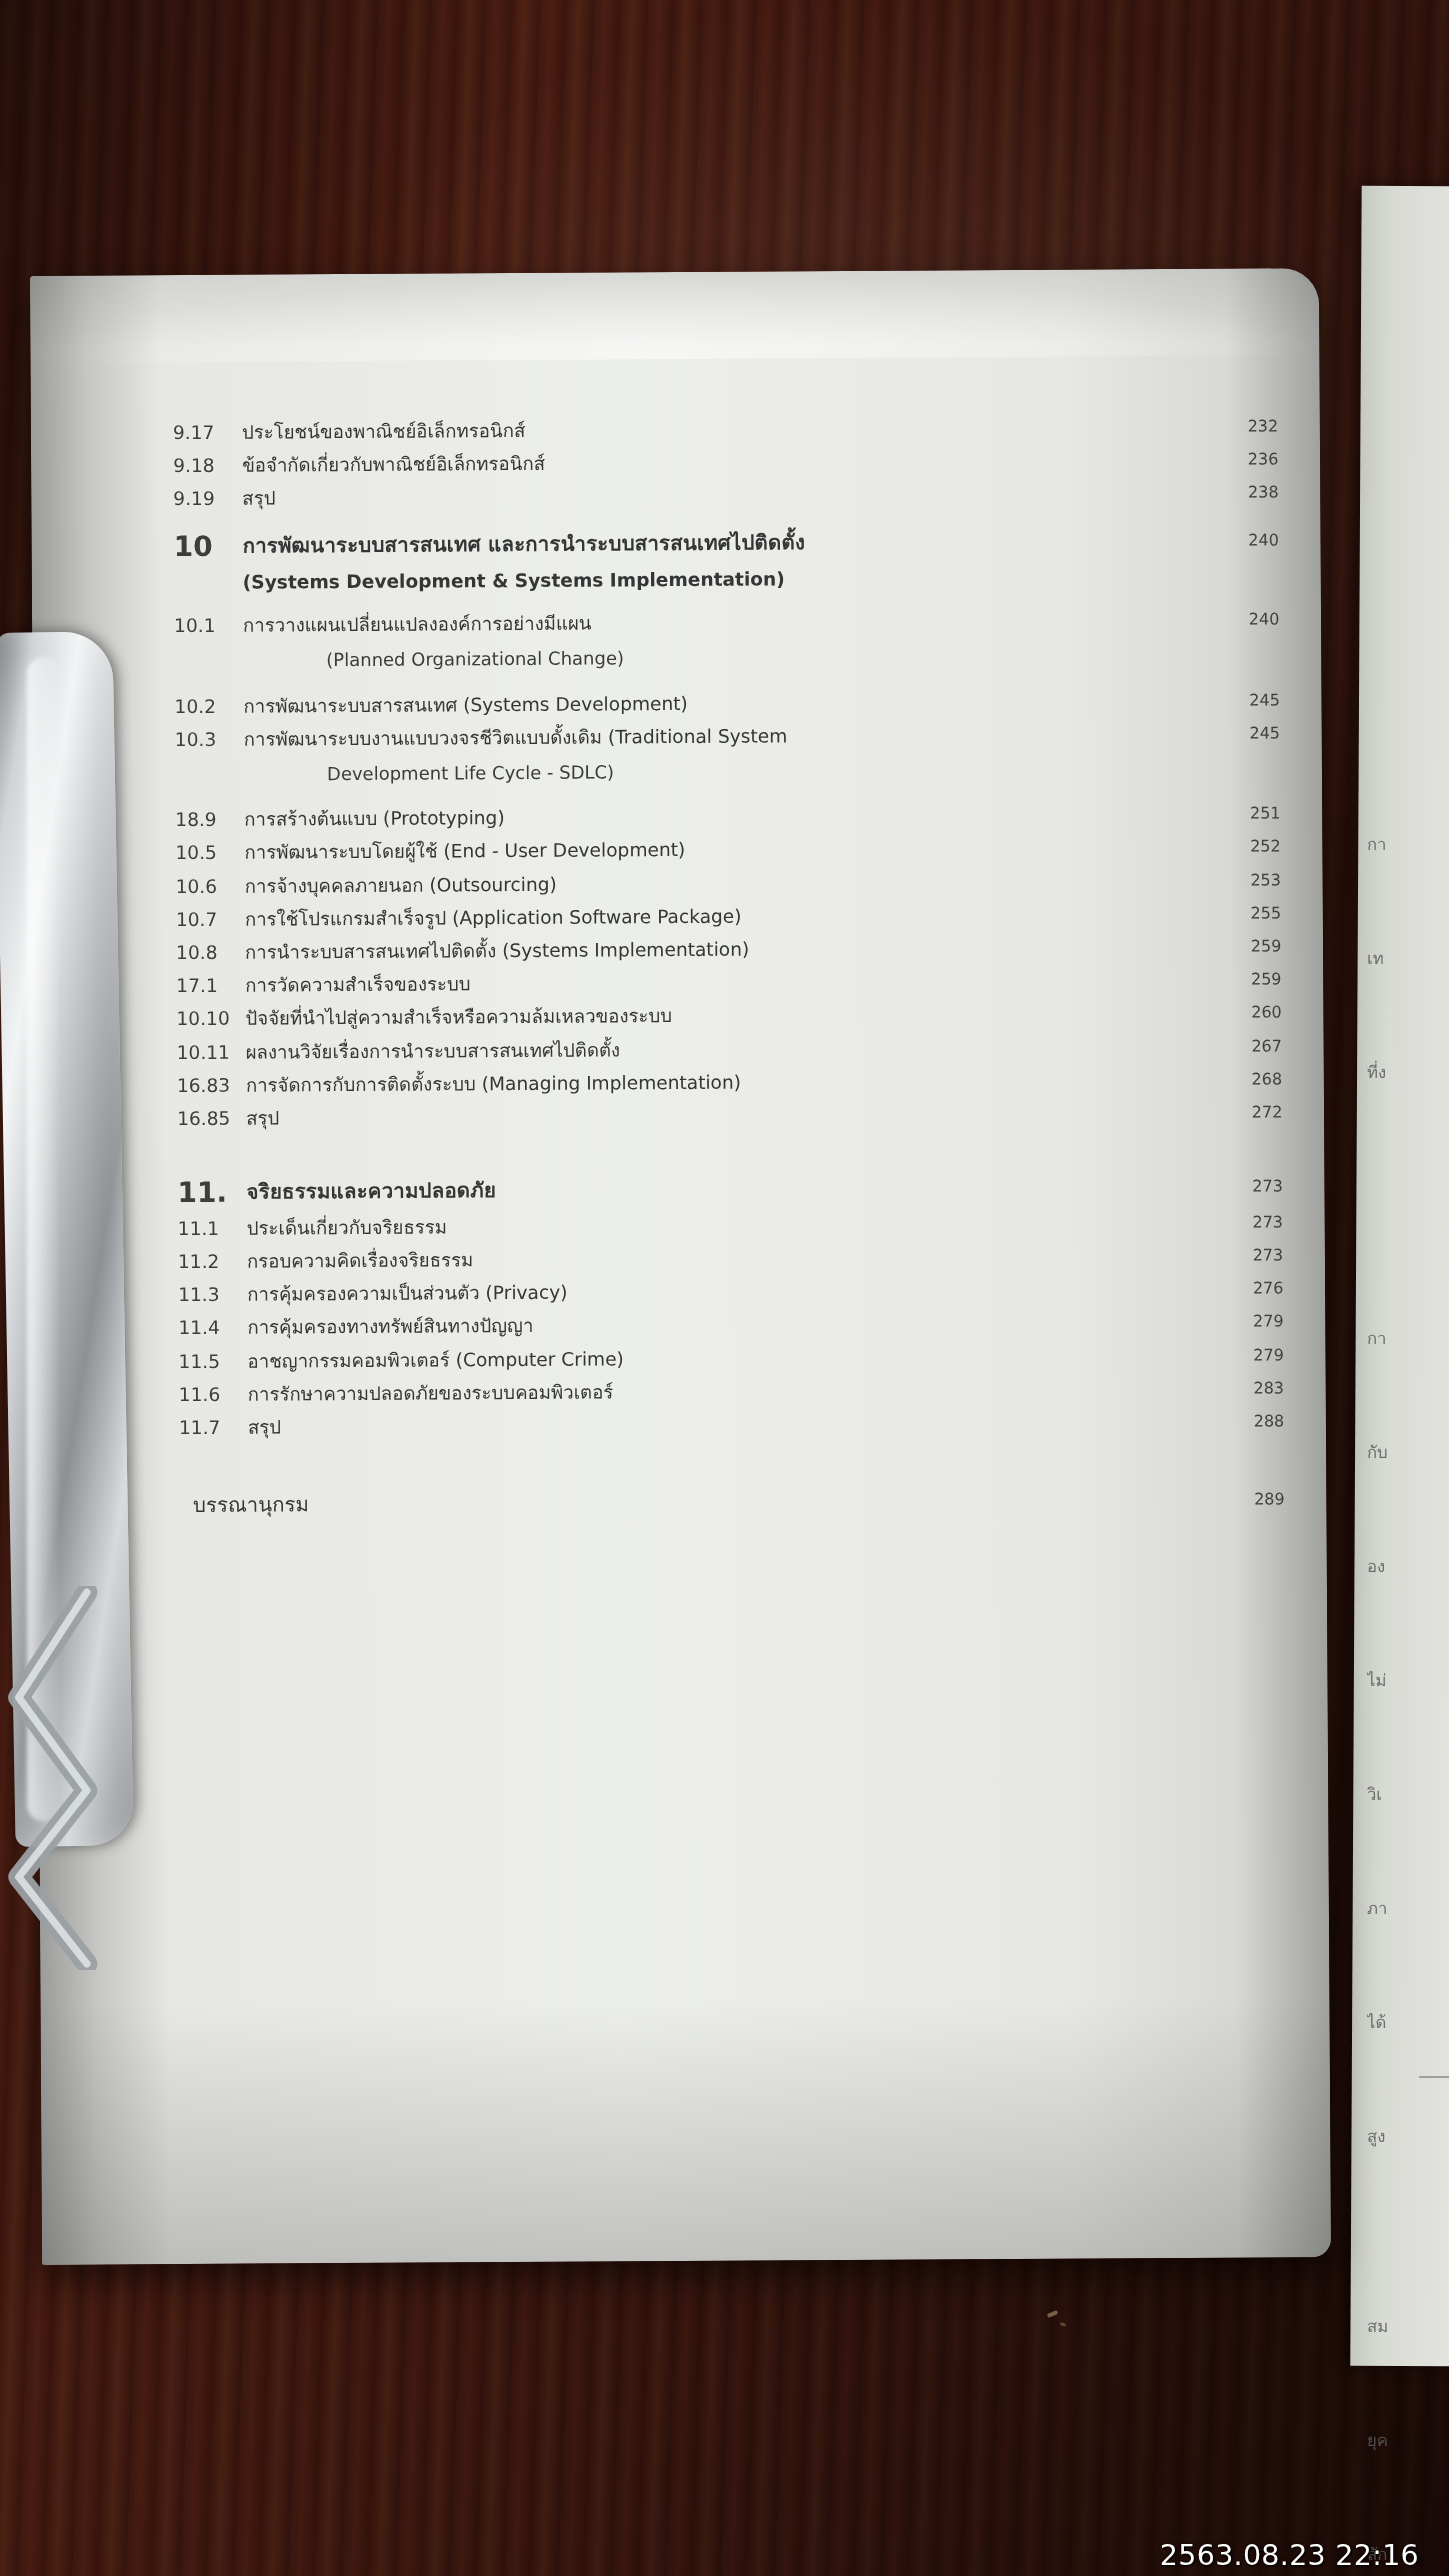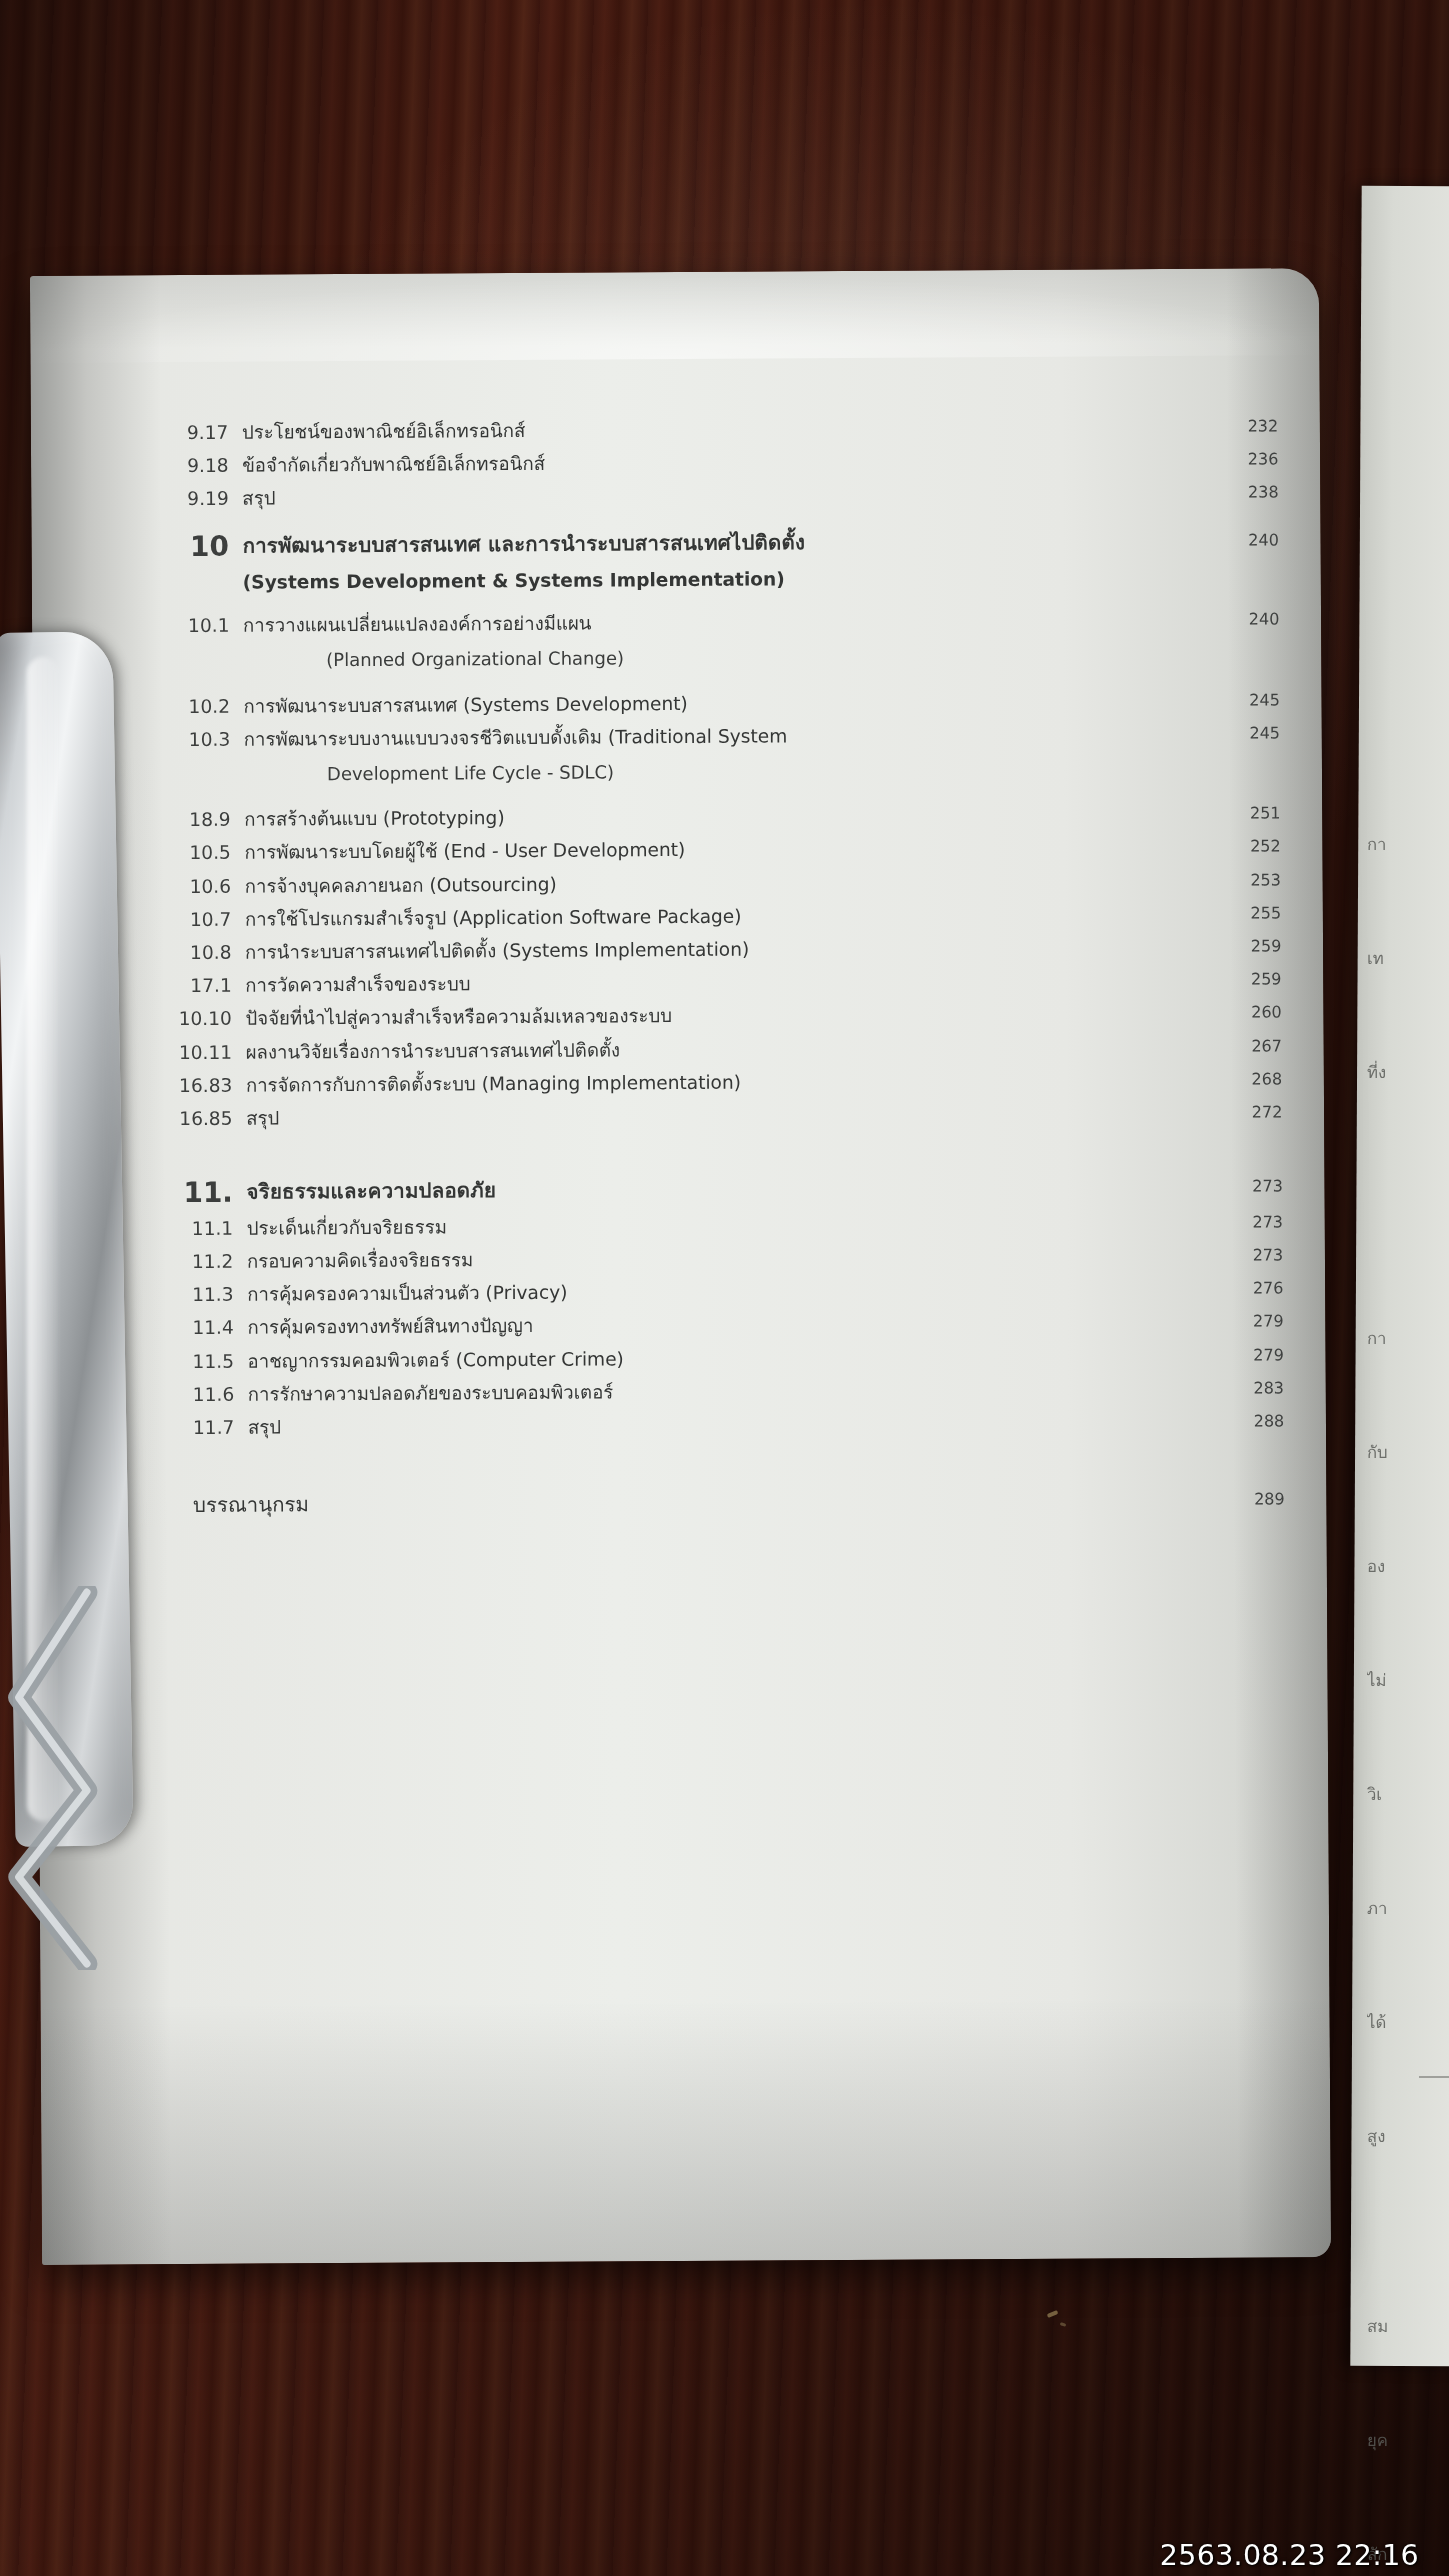--- a/index.html
+++ b/index.html
@@ -157,21 +157,21 @@
   }
   .row {
     position: relative;
     display: flex;
     align-items: flex-start;
     margin-bottom: 1.2px;
   }
   .num {
     width: 69px;
     flex: 0 0 69px;
-    text-align: right;
+    text-align: left;
     padding-right: 13.6px;
     box-sizing: border-box;
     font-size: 18.6px;
     line-height: 31px;
     color: #3c3e3d;
   }
   .label {
     flex: 1 1 auto;
     font-size: 18.6px;
     line-height: 31px;

